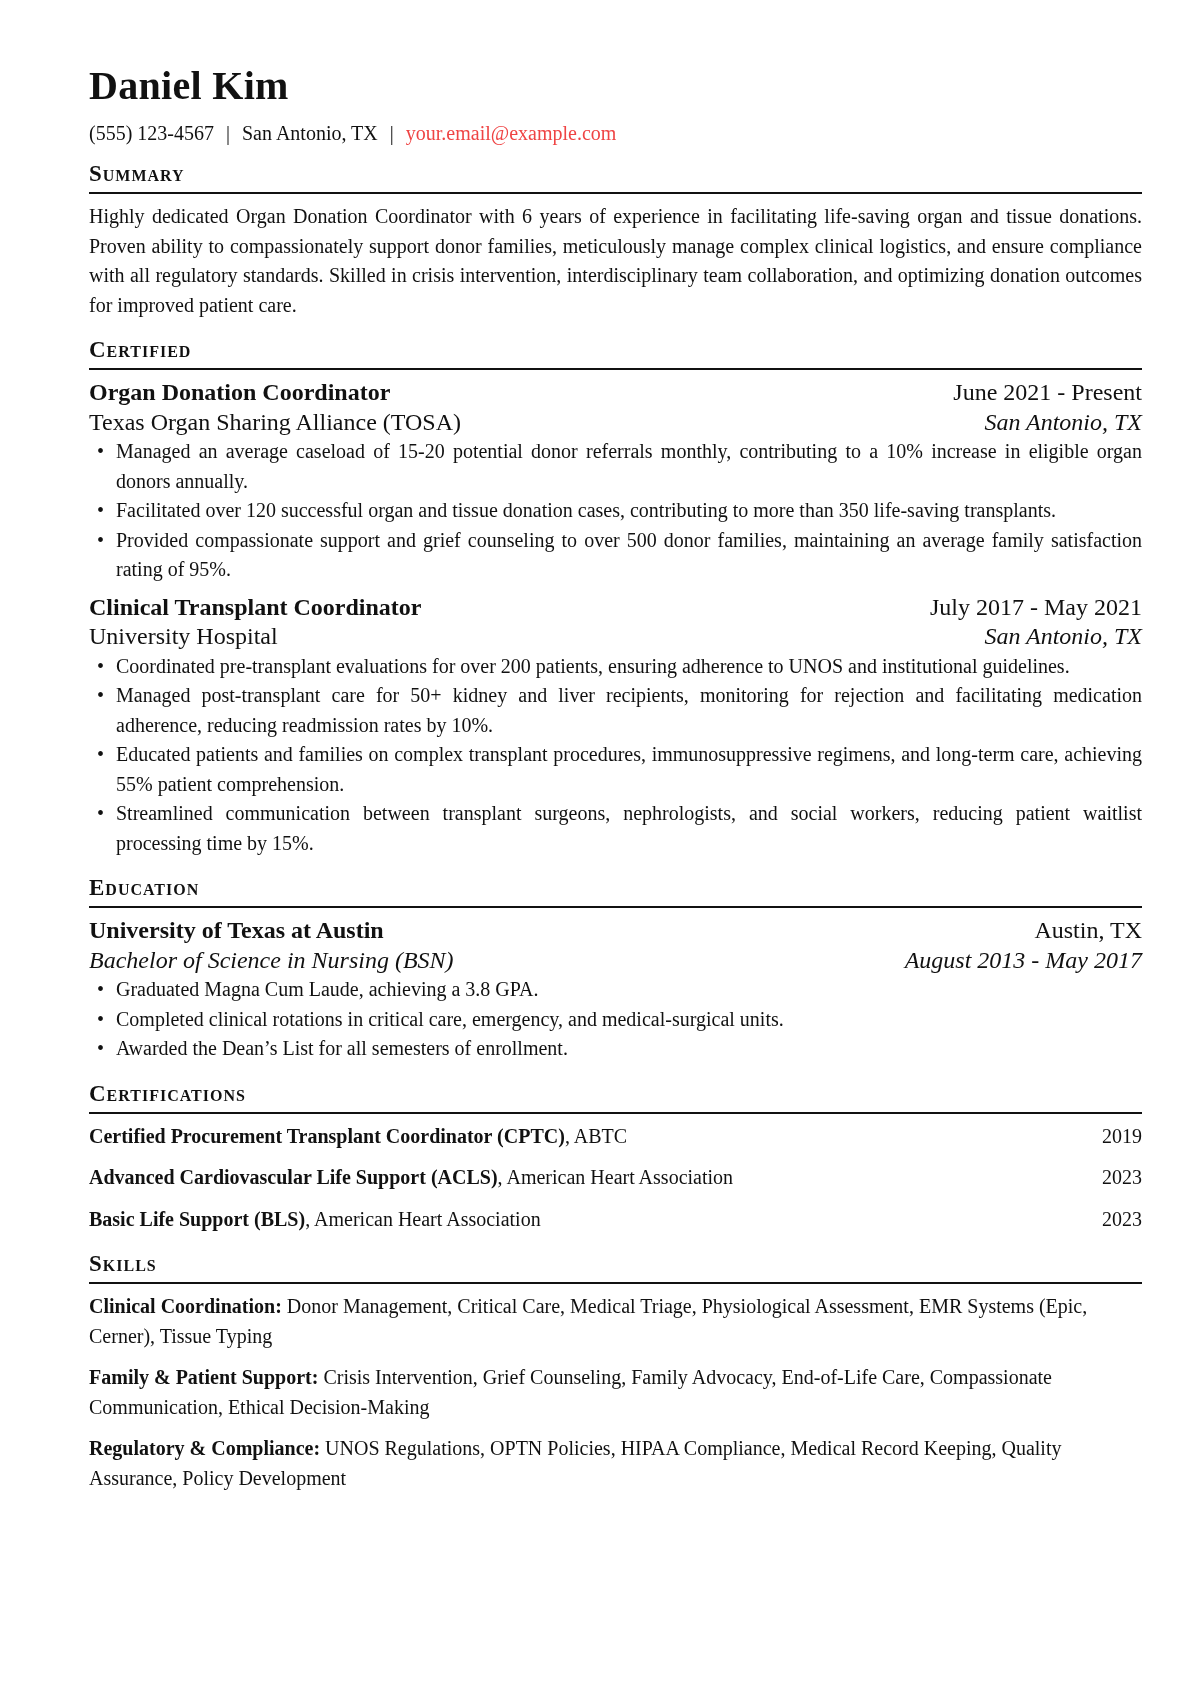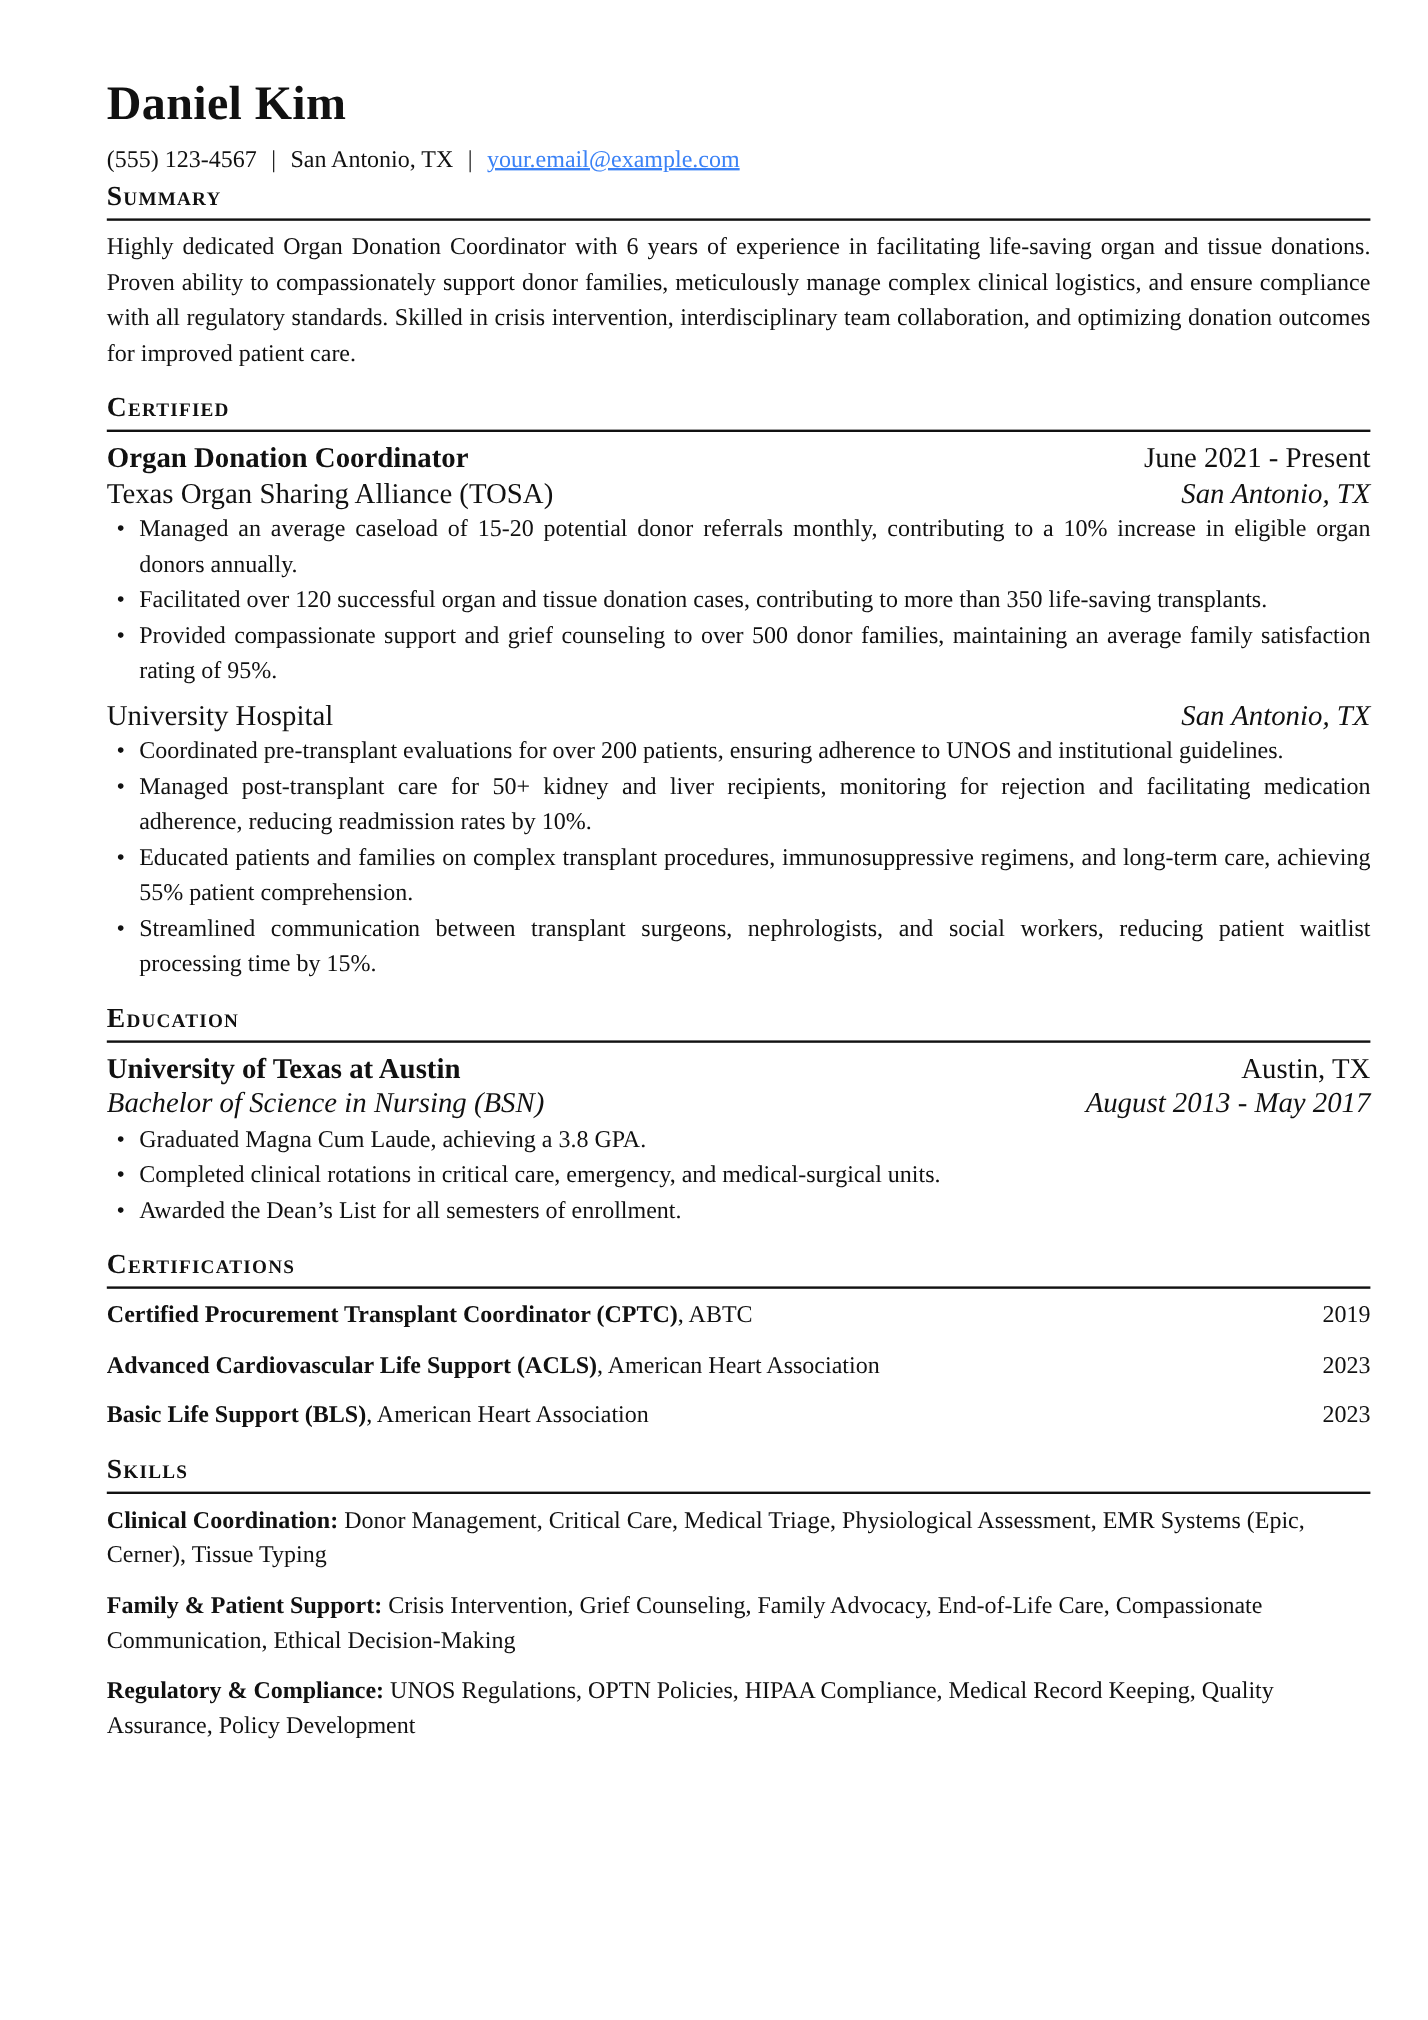--- a/index.html
+++ b/index.html
@@ -27,21 +27,21 @@
     }
     .contact {
       font-family: "Liberation Serif", serif;
       font-size: 20px;
       line-height: 26px;
       margin-top: 10px;
       display: flex;
       align-items: baseline;
     }
     .contact .sep { margin: 0 12px; }
-    .contact .email { text-decoration: underline; color: #3b82f6; }
+    .contact .email { color: #ef4444; }
     .section-title {
       font-family: "Liberation Serif", serif;
       font-weight: bold;
       font-size: 23px;
       font-variant: small-caps;
       letter-spacing: 1px;
       line-height: 28px;
       margin: 0;
     }
     .rule {
@@ -110,21 +110,21 @@
 
   <h1 class="name">Daniel Kim</h1>
   <div class="contact">
     <span>(555) 123-4567</span>
     <span class="sep">|</span>
     <span>San Antonio, TX</span>
     <span class="sep">|</span>
     <a class="email">your.email@example.com</a>
   </div>
 
-  <div class="section" style="margin-top:4px;">
+  <div class="section" style="margin-top:14px;">
     <h2 class="section-title">Summary</h2>
     <div class="rule"></div>
     <p class="para">Highly dedicated Organ Donation Coordinator with 6 years of experience in facilitating life-saving organ and tissue donations. Proven ability to compassionately support donor families, meticulously manage complex clinical logistics, and ensure compliance with all regulatory standards. Skilled in crisis intervention, interdisciplinary team collaboration, and optimizing donation outcomes for improved patient care.</p>
   </div>
 
   <div class="section">
     <h2 class="section-title">Certified</h2>
     <div class="rule"></div>
 
     <div class="entry">
@@ -137,20 +137,24 @@
         <span class="italic">San Antonio, TX</span>
       </div>
       <ul class="bullets">
         <li><span class="dot">•</span><span>Managed an average caseload of 15-20 potential donor referrals monthly, contributing to a 10% increase in eligible organ donors annually.</span></li>
         <li><span class="dot">•</span><span>Facilitated over 120 successful organ and tissue donation cases, contributing to more than 350 life-saving transplants.</span></li>
         <li><span class="dot">•</span><span>Provided compassionate support and grief counseling to over 500 donor families, maintaining an average family satisfaction rating of 95%.</span></li>
       </ul>
     </div>
 
     <div class="entry">
+      <div class="row">
+        <span class="bold">Clinical Transplant Coordinator</span>
+        <span>July 2017 - May 2021</span>
+      </div>
       <div class="row">
         <span>University Hospital</span>
         <span class="italic">San Antonio, TX</span>
       </div>
       <ul class="bullets">
         <li><span class="dot">•</span><span>Coordinated pre-transplant evaluations for over 200 patients, ensuring adherence to UNOS and institutional guidelines.</span></li>
         <li><span class="dot">•</span><span>Managed post-transplant care for 50+ kidney and liver recipients, monitoring for rejection and facilitating medication adherence, reducing readmission rates by 10%.</span></li>
         <li><span class="dot">•</span><span>Educated patients and families on complex transplant procedures, immunosuppressive regimens, and long-term care, achieving 55% patient comprehension.</span></li>
         <li><span class="dot">•</span><span>Streamlined communication between transplant surgeons, nephrologists, and social workers, reducing patient waitlist processing time by 15%.</span></li>
       </ul>

